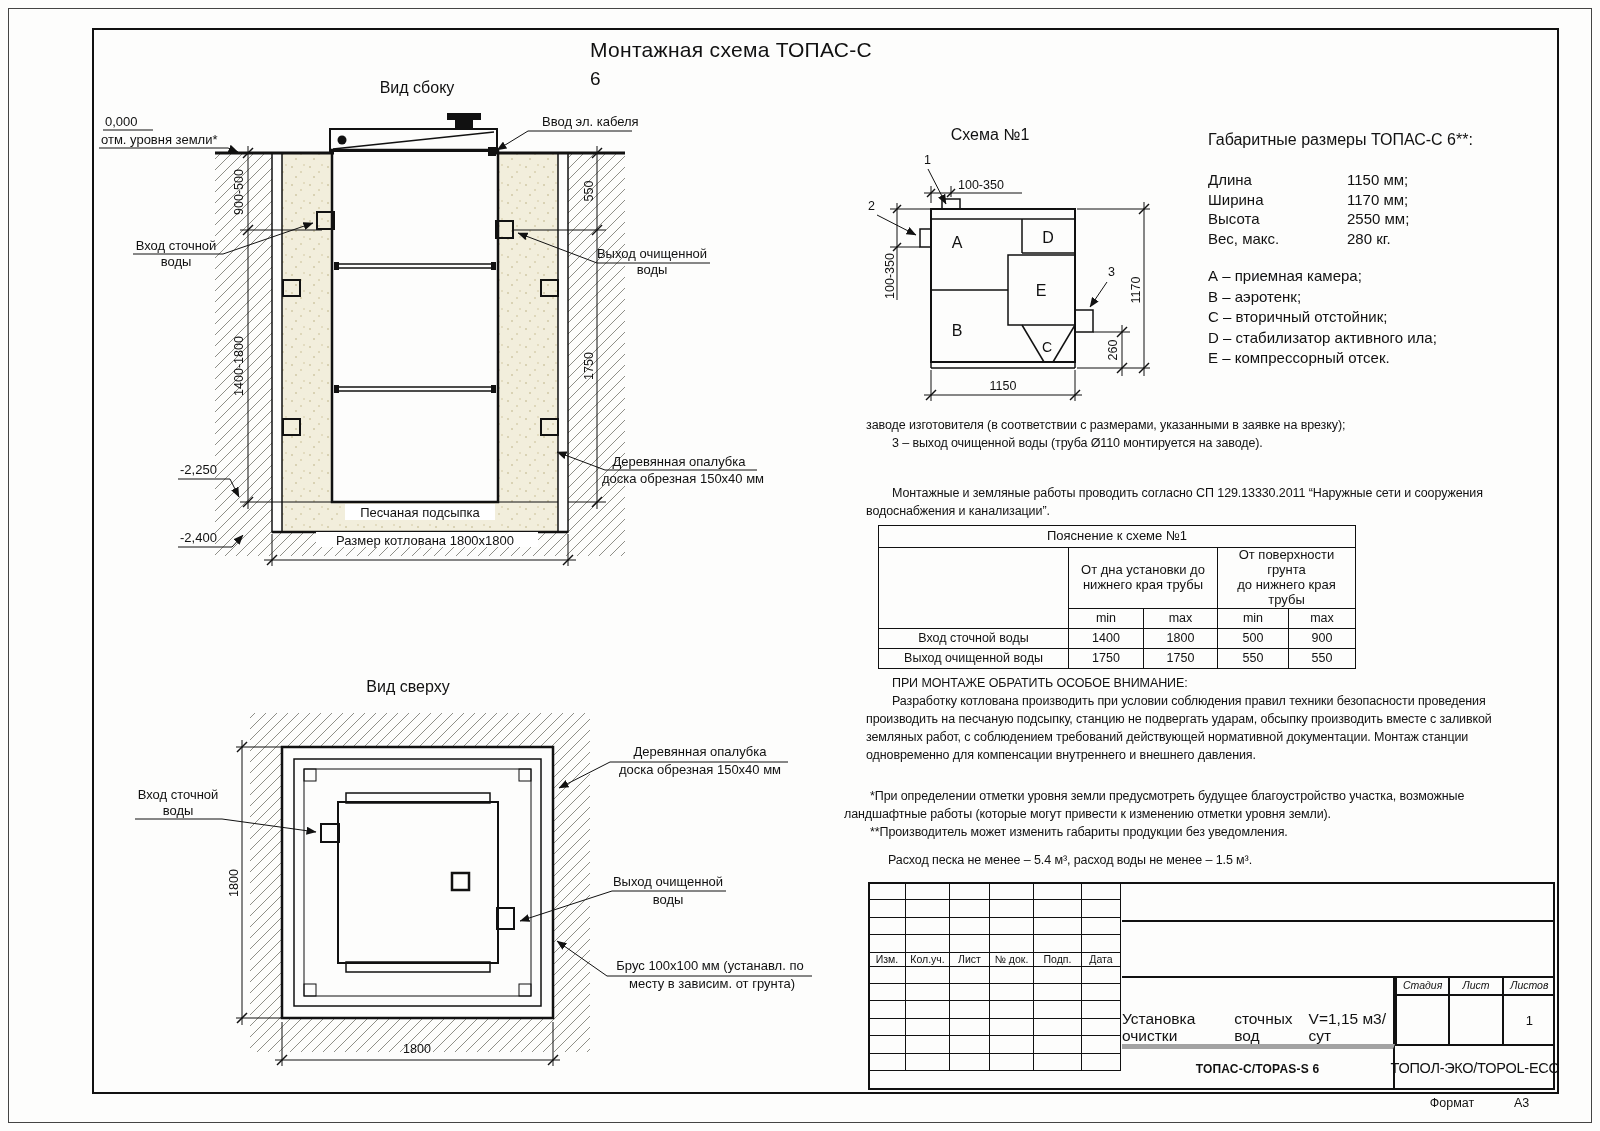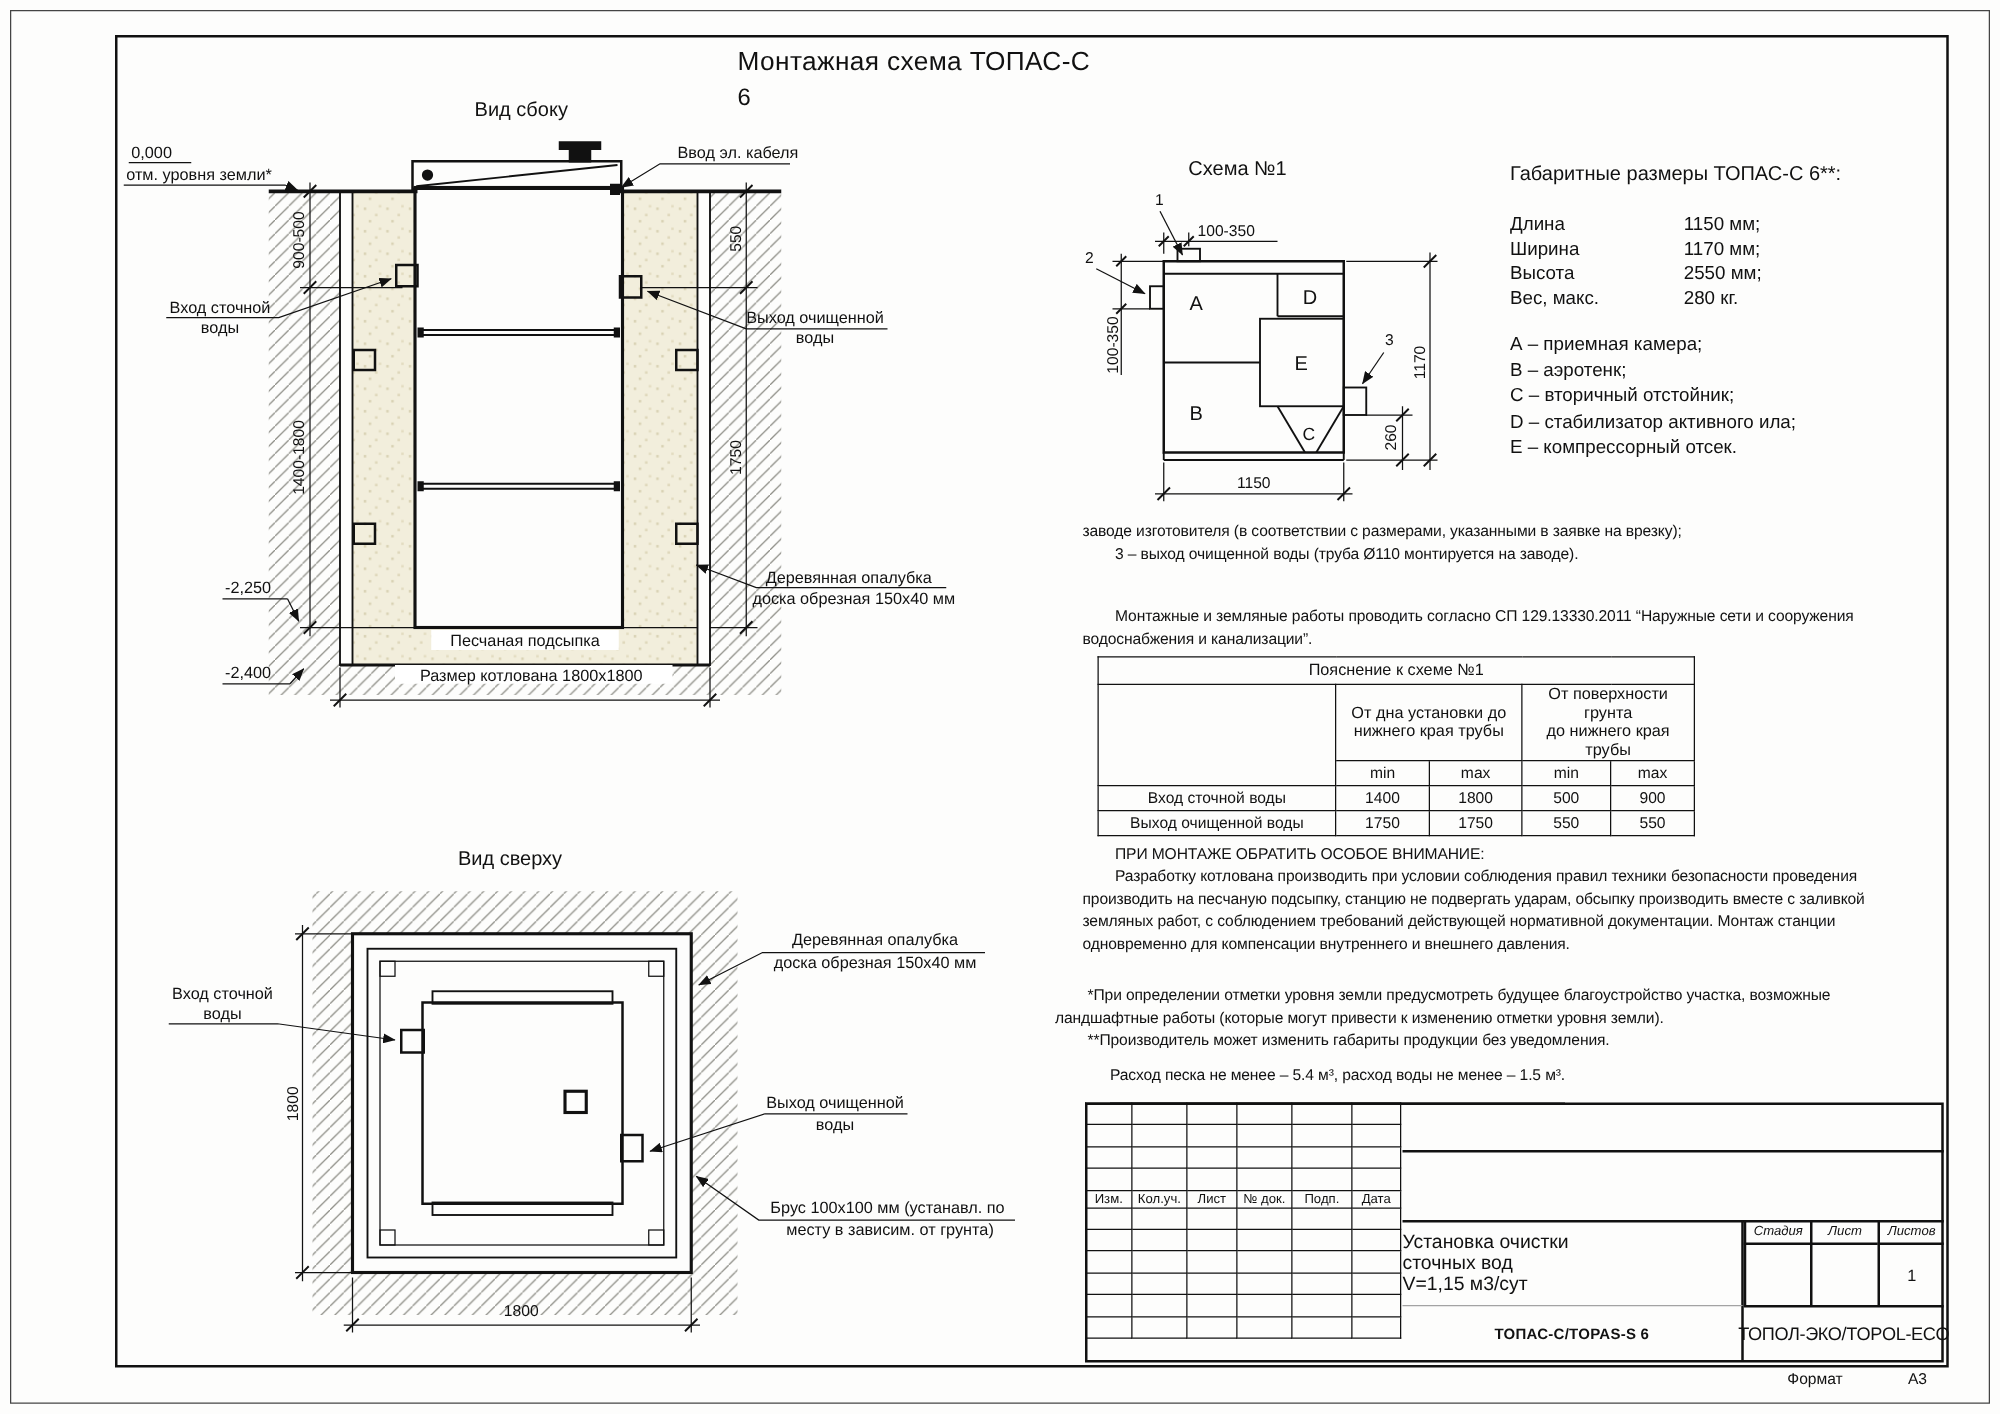--- a/index.html
+++ b/index.html
@@ -32,26 +32,26 @@
   table.expl td.ttl{height:21px;font-size:13px}
   table.expl td.grp{height:40px;font-size:13px}
   
   .stamp{left:868px;top:882px;width:687px;height:208px;border:2.5px solid #111;box-sizing:border-box}
   .rev{position:absolute;left:-2px;top:-2px;border-collapse:collapse;table-layout:fixed}
   .rev td{border:1.6px solid #111;height:16.4px;padding:0}
   .rev tr.hdr td{font-size:10.5px;text-align:center;height:13px;}
   .stamp .c{position:absolute;box-sizing:border-box}
   .hlineA{left:252px;top:36px;width:433px;border-top:2px solid #111;height:0}
   .hlineB{left:252px;top:92px;width:433px;border-top:2px solid #111;height:0}
-  .tcell{left:252px;top:92px;width:273px;height:68px;border-right:2px solid #111;display:flex;flex-direction:column;align-items:flex-start;justify-content:center;font-size:15.5px;line-height:17px}
+  .tcell{left:252px;top:92px;width:273px;height:68px;border-right:2px solid #111;display:flex;flex-direction:row;align-items:flex-end;justify-content:center;font-size:15.5px;line-height:17px}
   .colshdr{left:525px;top:92px;width:160px;height:20px;display:flex}
   .colshdr div{flex:1;border-bottom:2px solid #111;border-left:2px solid #111;font-size:10.5px;font-style:italic;text-align:center;line-height:18px;box-sizing:border-box}
   .colsval{left:525px;top:112px;width:160px;height:48px;display:flex}
   .colsval div{flex:1;border-left:2px solid #111;display:flex;align-items:center;justify-content:center;font-size:13px;box-sizing:border-box}
-  .prod{left:252px;top:160px;width:273px;height:45px;border-top:1px solid #a3a3a3;border-right:2px solid #111;display:flex;align-items:center;justify-content:center;font-size:12px;font-weight:bold;letter-spacing:.2px}
+  .prod{left:252px;top:160px;width:273px;height:45px;border-top:5px solid #a3a3a3;border-right:2px solid #111;display:flex;align-items:center;justify-content:center;font-size:12px;font-weight:bold;letter-spacing:.2px}
   .comp{left:525px;top:160px;width:160px;height:45px;border-top:2px solid #111;display:flex;align-items:center;justify-content:center;font-size:14.5px;letter-spacing:-.3px;white-space:nowrap}
   .fmt{font-size:12.5px}
 </style>
 </head>
 <body>
 
 <svg width="0" height="0" style="position:absolute" aria-hidden="true">
   <defs>
     <pattern id="hatch" width="11" height="11" patternUnits="userSpaceOnUse">
       <path d="M-2,13 L13,-2" stroke="#8f8f88" stroke-width="1"></path>
@@ -540,13 +540,13 @@
     <div></div>
     <div></div>
     <div>1</div>
   </div>
 
   <div class="c prod">ТОПАС-С/TOPAS-S 6</div>
   <div class="c comp">ТОПОЛ-ЭКО/TOPOL-ECO</div>
 </div>
 
 <div class="abs fmt" style="left:1412px;top:1096px;width:80px;text-align:center">Формат</div>
-<div class="abs fmt" style="left:1514px;top:1096px;width:40px;text-align:center">А3</div>
+<div class="abs fmt" style="left:1514px;top:1096px;width:40px;">А3</div>
 
 </body></html>

